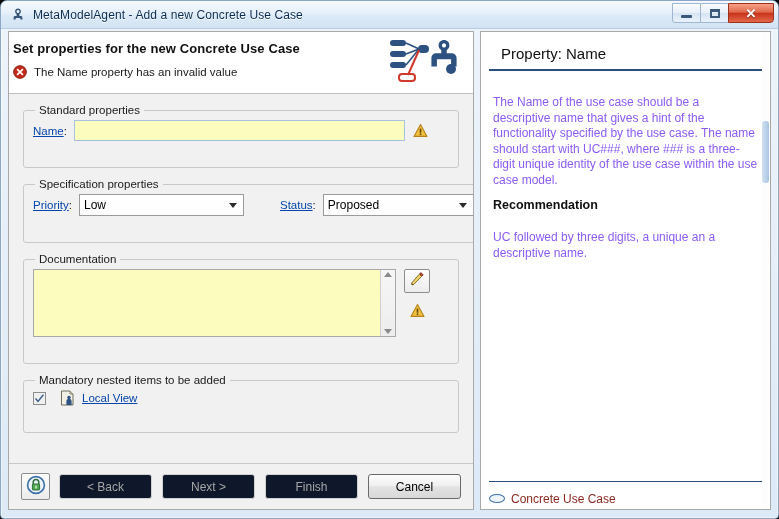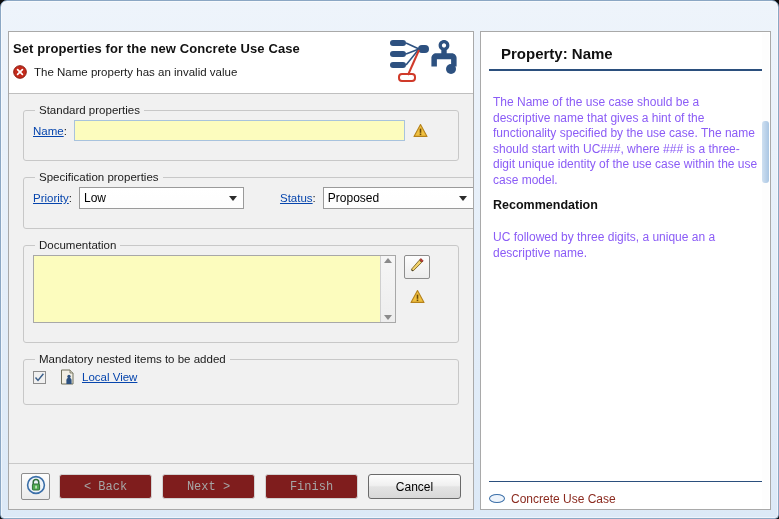--- a/index.html
+++ b/index.html
@@ -85,21 +85,21 @@
   .form-area {
     flex: 1 1 auto;
     background: #f1f1f1;
     padding: 10px 14px 0 14px;
     overflow: hidden;
   }
   fieldset.grp {
     border: 1px solid #c8c8c8;
     border-radius: 3px;
     margin: 0 0 10px 0;
-    padding: 4px 9px 19px 9px;
+    padding: 4px 9px 26px 9px;
     background: transparent;
   }
   fieldset.grp legend {
     font-size: 11.5px; color: #1a1a1a; padding: 0 4px; margin-left: 2px;
   }
   .row { display: flex; align-items: center; }
   .lnk-label {
     font-size: 11.5px; color: #0645ad; text-decoration: underline;
     cursor: pointer; white-space: nowrap;
   }
@@ -196,41 +196,40 @@
   .wiz-btns { margin-left: auto; display: flex; gap: 10px; }
   .btn {
     width: 93px; height: 25px;
     font-family: "Liberation Sans", sans-serif; font-size: 12px;
     border-radius: 3px;
     display: flex; align-items: center; justify-content: center;
     cursor: pointer;
   }
   .btn.disabled {
     color: #a6a6a6;
-    background: #7f1d1d;
+    background: #0f172a;
     border: 1px solid #d2d2d2;
     cursor: default;
-    font-family: Liberation Mono, monospace;
   }
   .btn.primary {
     color: #000;
     background: linear-gradient(180deg,#fdfdfd 0%,#f0f0f0 45%,#e3e3e3 52%,#d8d8d8 100%);
     border: 1px solid #6a6a6a;
   }
 
   
   .right-pane {
     flex: 1 1 auto;
     background: #ffffff;
     border: 1px solid #a9a9a9;
     position: relative;
     display: flex; flex-direction: column;
   }
   .help-title {
-    font-size: 15px; font-weight: bold; color: #111;
+    font-size: 15px; font-weight: normal; color: #111;
     padding: 9px 12px 7px 12px;
     border-bottom: 2px solid #2b4f7d;
     margin: 4px 8px 0 8px;
   }
   .help-body { padding: 8px 12px 0 12px; flex: 1 1 auto; }
   .help-p {
     font-size: 12px; color: #8b5cf6; line-height: 15.5px; margin: 16px 0 10px 0;
   }
   .help-h2 { font-size: 12.5px; font-weight: bold; color: #111; margin: 0 0 18px 0; }
   .help-foot {
@@ -250,20 +249,39 @@
     position: absolute; left: 0; top: 88px; width: 7px; height: 62px;
     background: linear-gradient(90deg,#cfe0f1,#aac6e3);
     border-radius: 3px;
   }
 </style>
 </head>
 <body>
 
 <div class="window">
 
+  <div class="titlebar">
+    <span class="title-icon">
+      <svg viewBox="0 0 18 18" width="18" height="18">
+        <path d="M9 2.5c-1.6 0-2.9 1.3-2.9 2.9 0 1.1.6 2 1.5 2.5v2.2H6.2c-.9 0-1.6.7-1.6 1.6v1.8h2.1v-1.6h4.6v1.6h2.1v-1.8c0-.9-.7-1.6-1.6-1.6h-1.4V7.9c.9-.5 1.5-1.4 1.5-2.5C11.9 3.8 10.6 2.5 9 2.5zm0 1.4c.8 0 1.5.7 1.5 1.5S9.8 6.9 9 6.9 7.5 6.2 7.5 5.4 8.2 3.9 9 3.9z" fill="#37557a"></path>
+      </svg>
+    </span>
+    <span class="title-text">MetaModelAgent - Add a new Concrete Use Case</span>
+    <div class="win-btns">
+      <div class="win-btn min">
+        <div class="glyph-min"></div>
+      </div>
+      <div class="win-btn max">
+        <div class="glyph-max"></div>
+      </div>
+      <div class="win-btn close">
+        <span class="glyph-close">✕</span>
+      </div>
+    </div>
+  </div>
 
   <div class="body-area">
 
     <div class="left-pane">
 
       <div class="hdr">
         <div class="hdr-title">Set properties for the new Concrete Use Case</div>
         <div class="hdr-error">
           <span class="err-ico">
             <svg viewBox="0 0 14 14" width="14" height="14">

